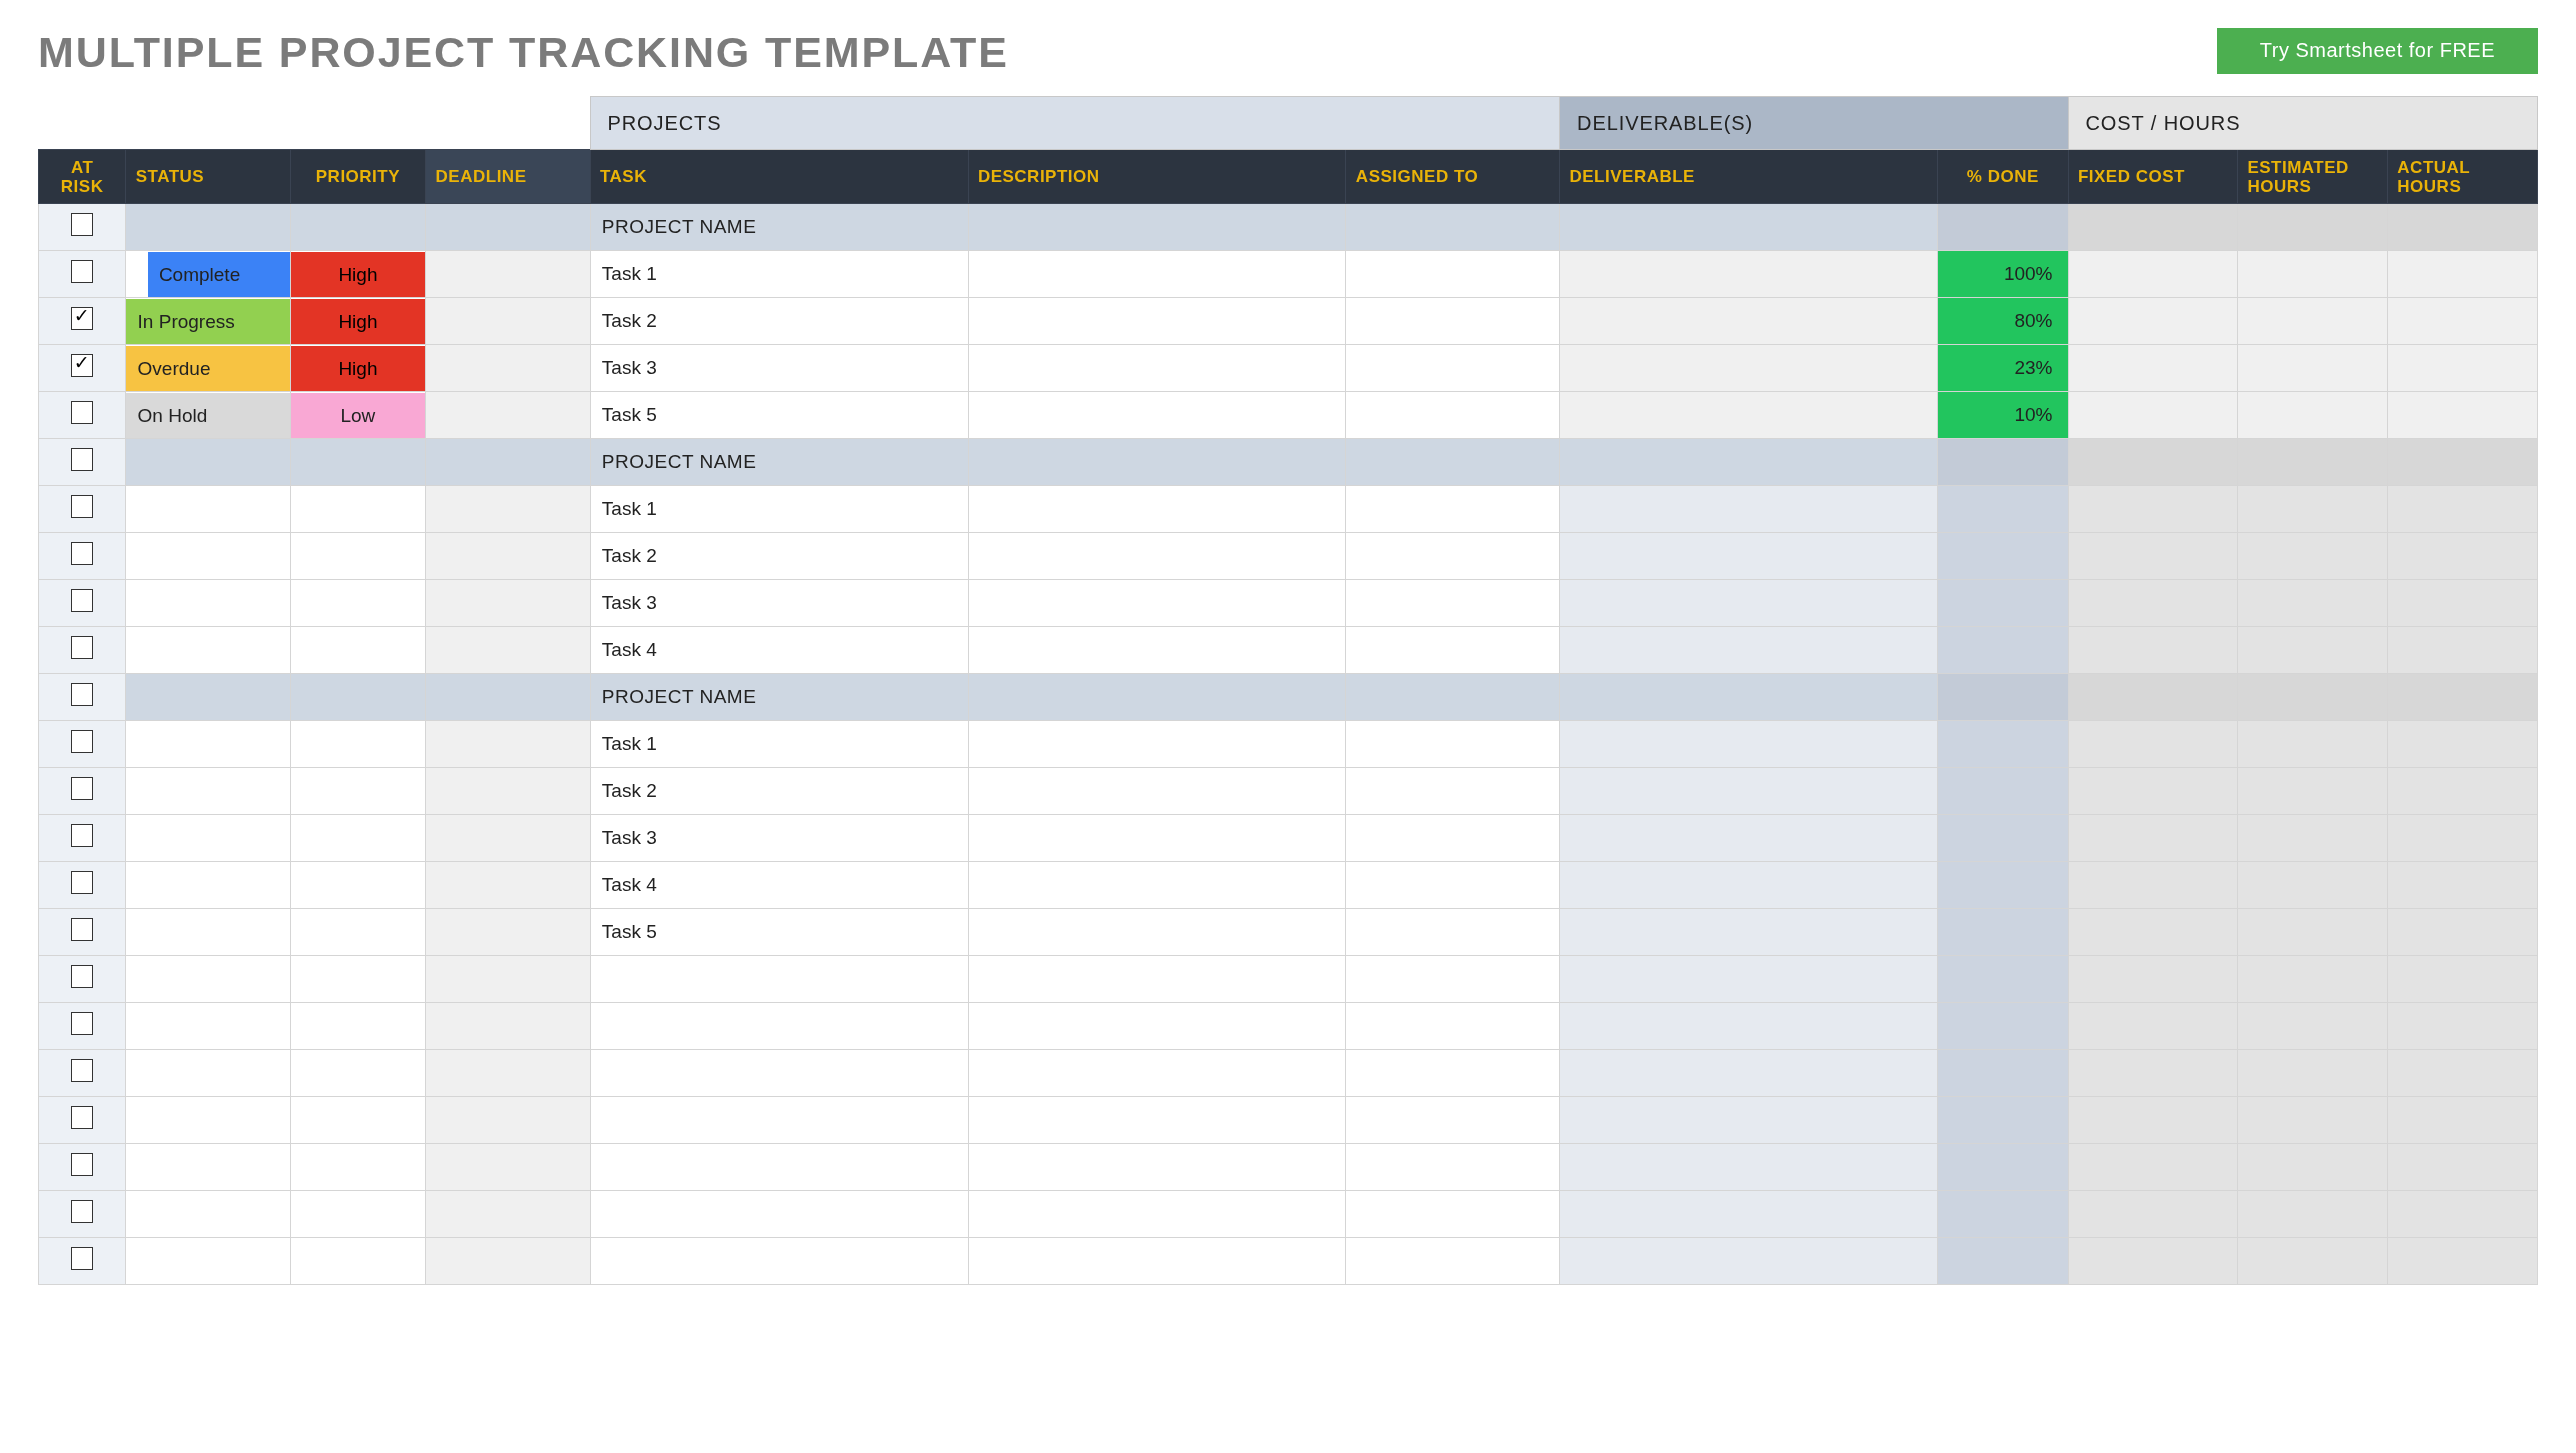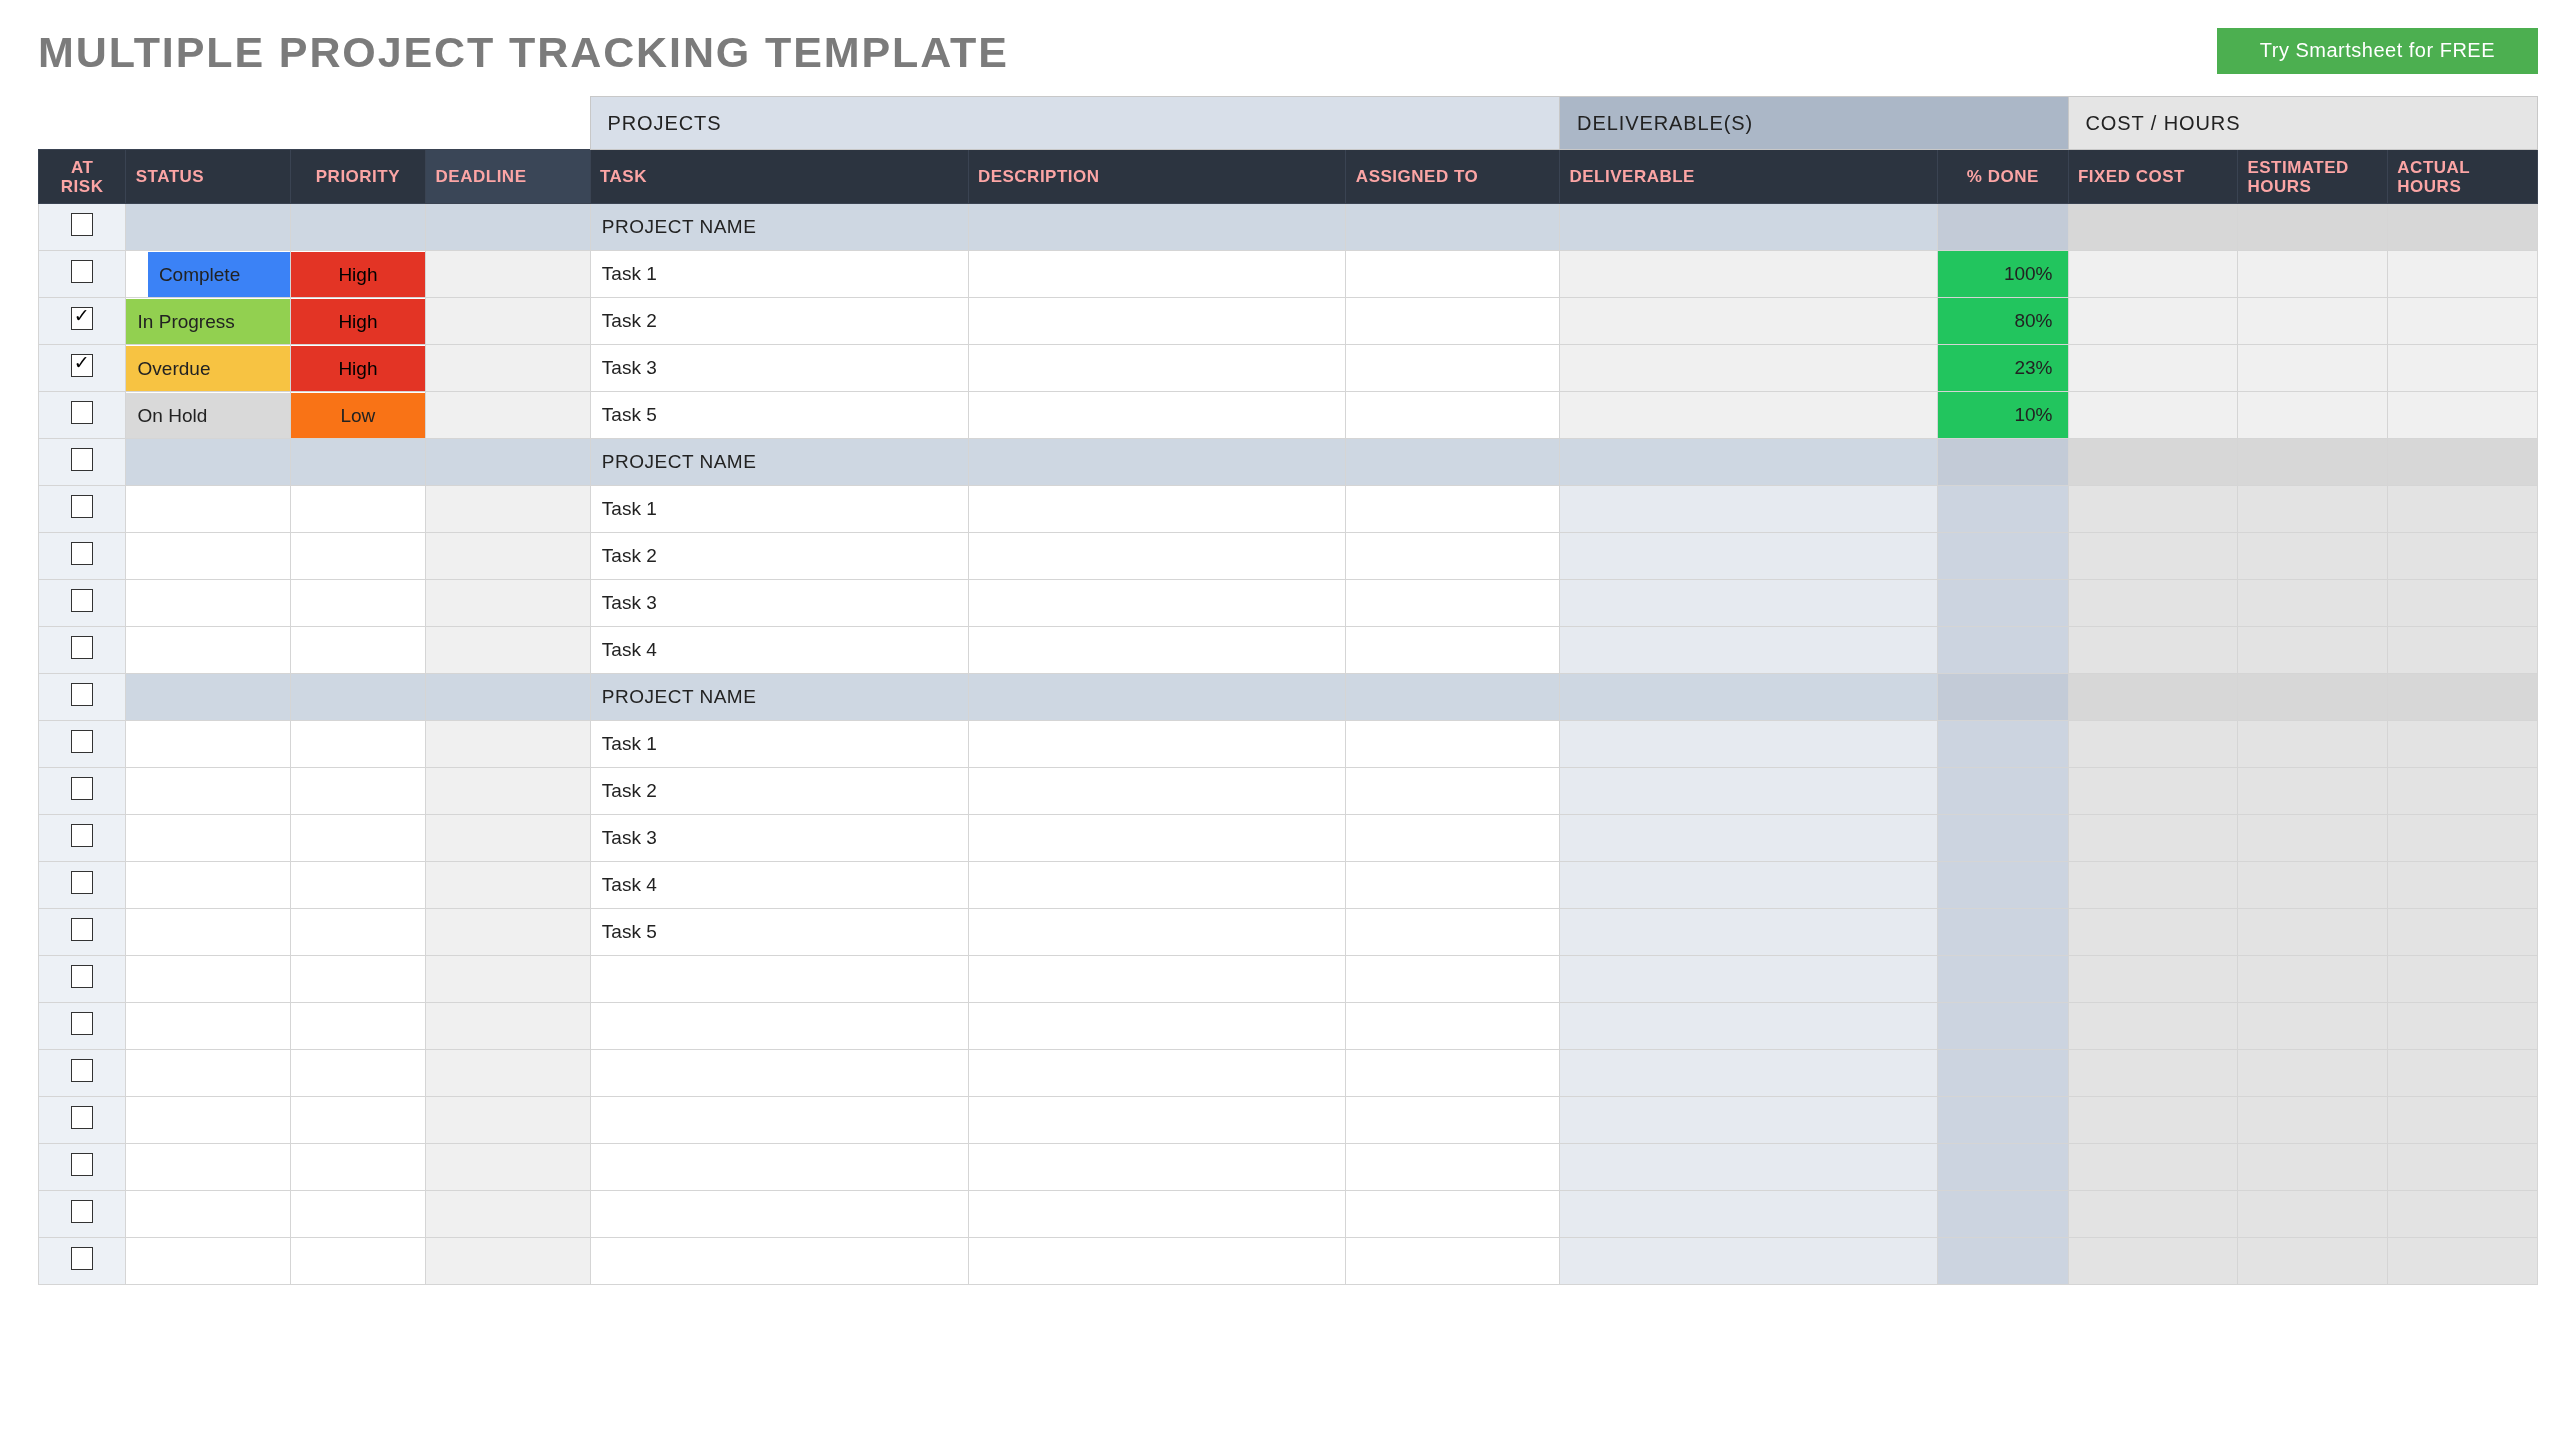--- a/index.html
+++ b/index.html
@@ -47,21 +47,21 @@
     letter-spacing: 0.9px;
   }
   .cat-blank { background: #fff; border: none !important; }
   .cat-projects { background: #d8dfe9; margin-top: 24px; }
   .cat-deliv { background: #abb7c7; }
   .cat-cost { background: #e5e5e5; }
 
   
   .hdr td {
     background: #2c3440;
-    color: #fca5a5;
+    color: #eab308;
     font-size: 17px;
     font-weight: 600;
     letter-spacing: 0.5px;
     border: 0.9px solid #3a4352;
     padding: 7.5px 9.4px;
     height: 50px;
     line-height: 19px;
     text-align: left;
   }
   .hdr .center { text-align: center; }
@@ -116,21 +116,21 @@
     padding-left: 11.3px;
     margin: 0 -11.3px;
   }
   .st-complete { background: #3b82f6; margin-left: 10px; }
   .st-inprogress { background: #92d050; }
   .st-overdue { background: #f7c342; }
   .st-notstarted { background: #f5e8c8; }
   .st-onhold { background: #d9d9d9; }
   .pr-high { background: #e33425; color:#000; text-align:center; padding-left:0; }
   .pr-medium { background: #f5a623; text-align:center; padding-left:0; }
-  .pr-low { background: #f97316; text-align:center; padding-left:0; }
+  .pr-low { background: #f9a8d4; text-align:center; padding-left:0; }
 
   
   col.c-risk { width: 85px; }
   col.c-status { width: 160px; }
   col.c-prio { width: 132px; }
   col.c-deadline { width: 160px; }
   col.c-task { width: 368px; }
   col.c-desc { width: 368px; }
   col.c-assn { width: 208px; }
   col.c-deliv { width: 368px; }

